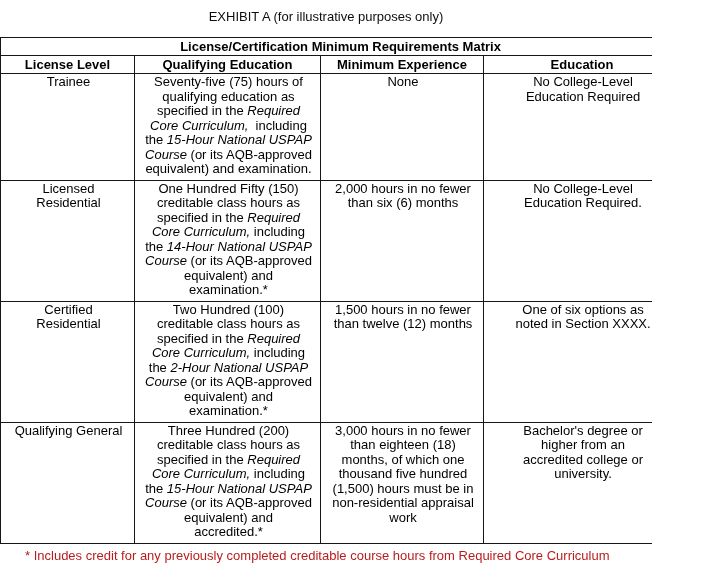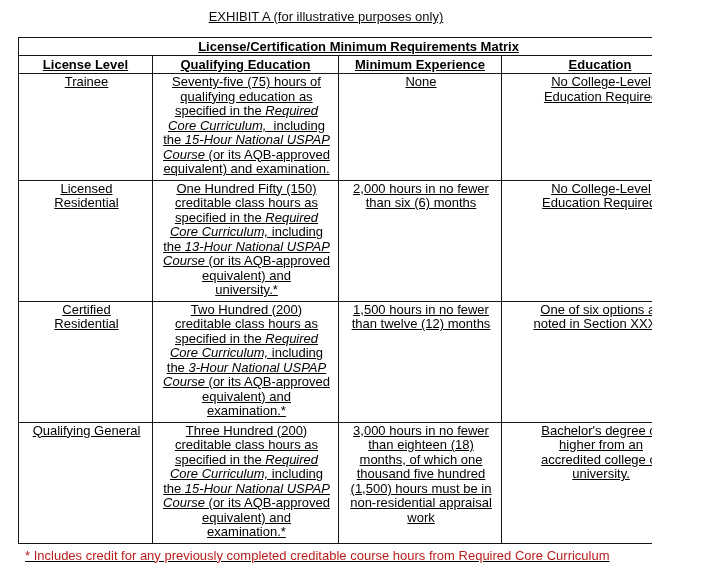--- a/index.html
+++ b/index.html
@@ -8,35 +8,33 @@
     background: #ffffff;
     color: #000000;
     font-family: "Liberation Sans", sans-serif;
   }
   .page {
     position: relative;
     width: 652px;
     height: 568px;
     background: #ffffff;
     overflow: hidden;
-    text-decoration: underline;
   }
   .doc-title {
     padding-top: 9px;
     margin-bottom: 13px;
     text-align: center;
     font-size: 13px;
     line-height: 15px;
     color: #0d0d0d;
   }
   table.matrix {
     border-collapse: collapse;
     table-layout: fixed;
     width: 680px;
-    margin-left: 18px;
   }
   col.c1 { width: 134px; }
   col.c2 { width: 186px; }
   col.c3 { width: 163px; }
   col.c4 { width: 197px; }
   table.matrix th, table.matrix td {
     border: 1px solid #161616;
     vertical-align: top;
     font-size: 13px;
   }
@@ -109,55 +107,55 @@
         <td>No College-Level
 Education Required</td>
       </tr>
       <tr>
         <td>Licensed
 Residential</td>
         <td><span>One Hundred Fifty (150)
 creditable class hours as
 specified in the </span><i>Required
 Core Curriculum,</i><span> including
-the </span><i>13-Hour National USPAP
+the </span><i>14-Hour National USPAP
 Course</i><span> (or its AQB-approved
 equivalent) and
-university.*</span></td>
+examination.*</span></td>
         <td>2,000 hours in no fewer
 than six (6) months</td>
         <td>No College-Level
 Education Required.</td>
       </tr>
       <tr>
         <td>Certified
 Residential</td>
-        <td><span>Two Hundred (200)
+        <td><span>Two Hundred (100)
 creditable class hours as
 specified in the </span><i>Required
 Core Curriculum,</i><span> including
-the </span><i>3-Hour National USPAP
+the </span><i>2-Hour National USPAP
 Course</i><span> (or its AQB-approved
 equivalent) and
 examination.*</span></td>
         <td>1,500 hours in no fewer
 than twelve (12) months</td>
         <td>One of six options as
 noted in Section XXXX.</td>
       </tr>
       <tr>
         <td>Qualifying General</td>
         <td><span>Three Hundred (200)
 creditable class hours as
 specified in the </span><i>Required
 Core Curriculum,</i><span> including
 the </span><i>15-Hour National USPAP
 Course</i><span> (or its AQB-approved
 equivalent) and
-examination.*</span></td>
+accredited.*</span></td>
         <td>3,000 hours in no fewer
 than eighteen (18)
 months, of which one
 thousand five hundred
 (1,500) hours must be in
 non-residential appraisal
 work</td>
         <td>Bachelor's degree or
 higher from an
 accredited college or

